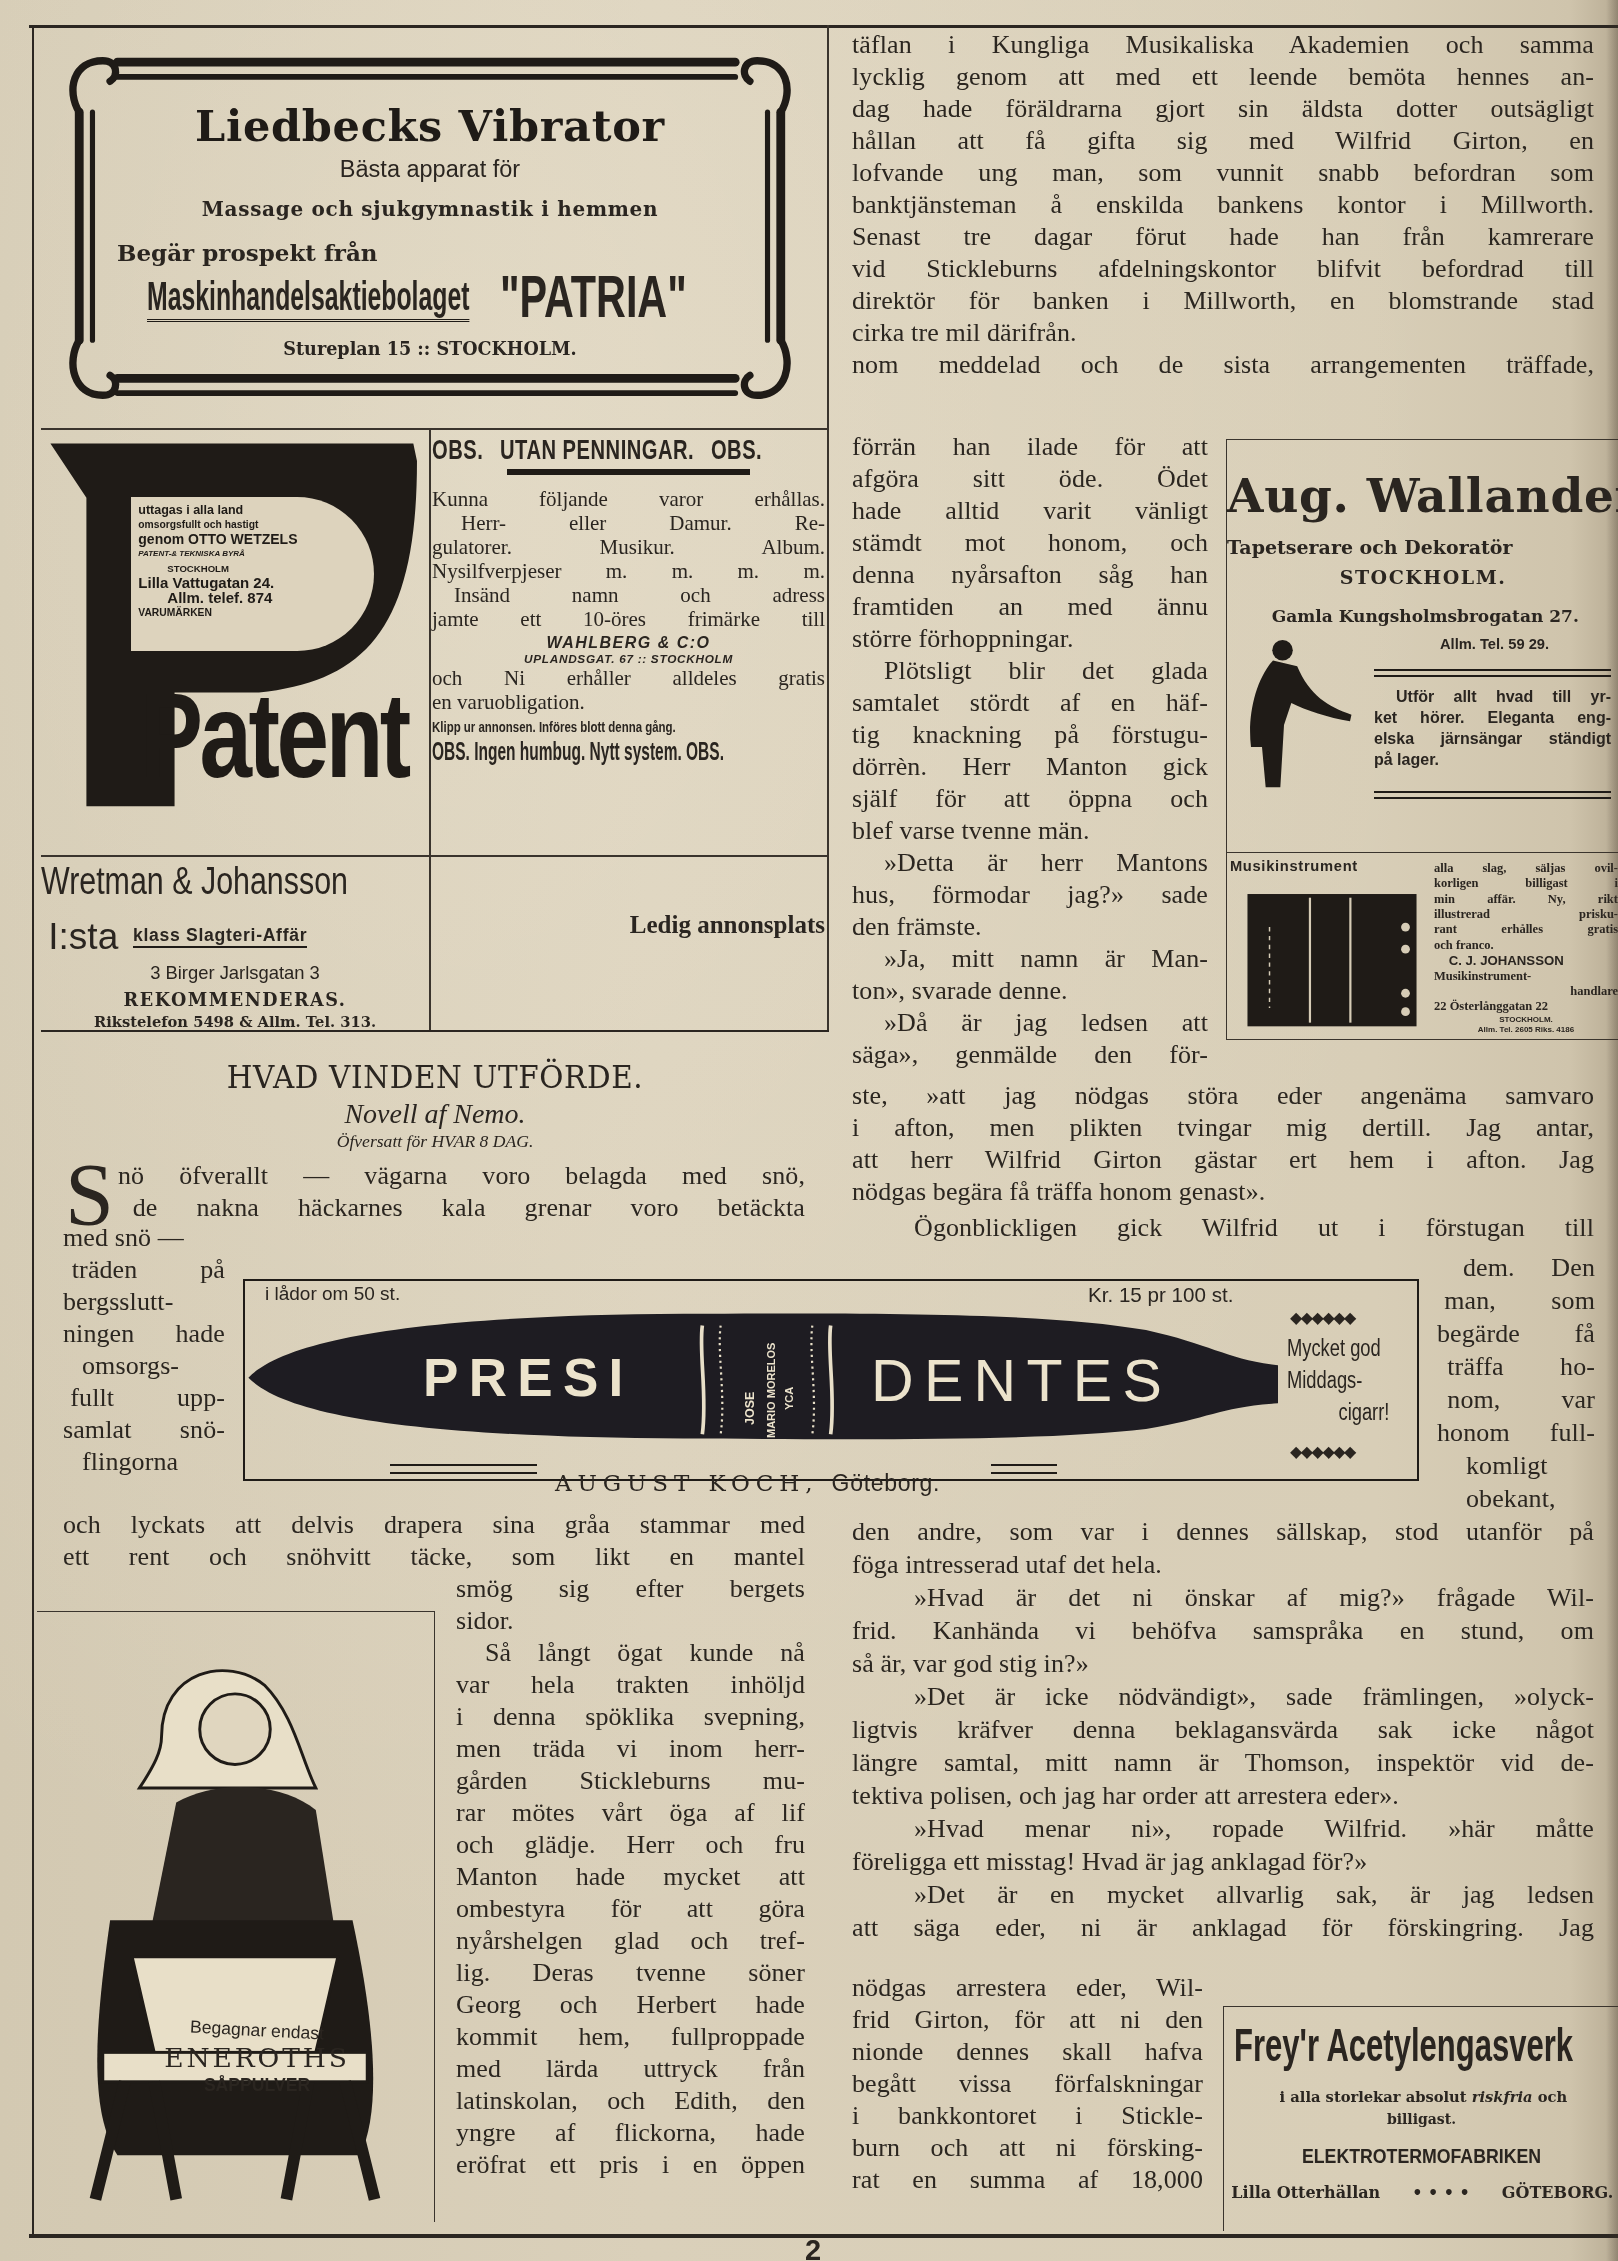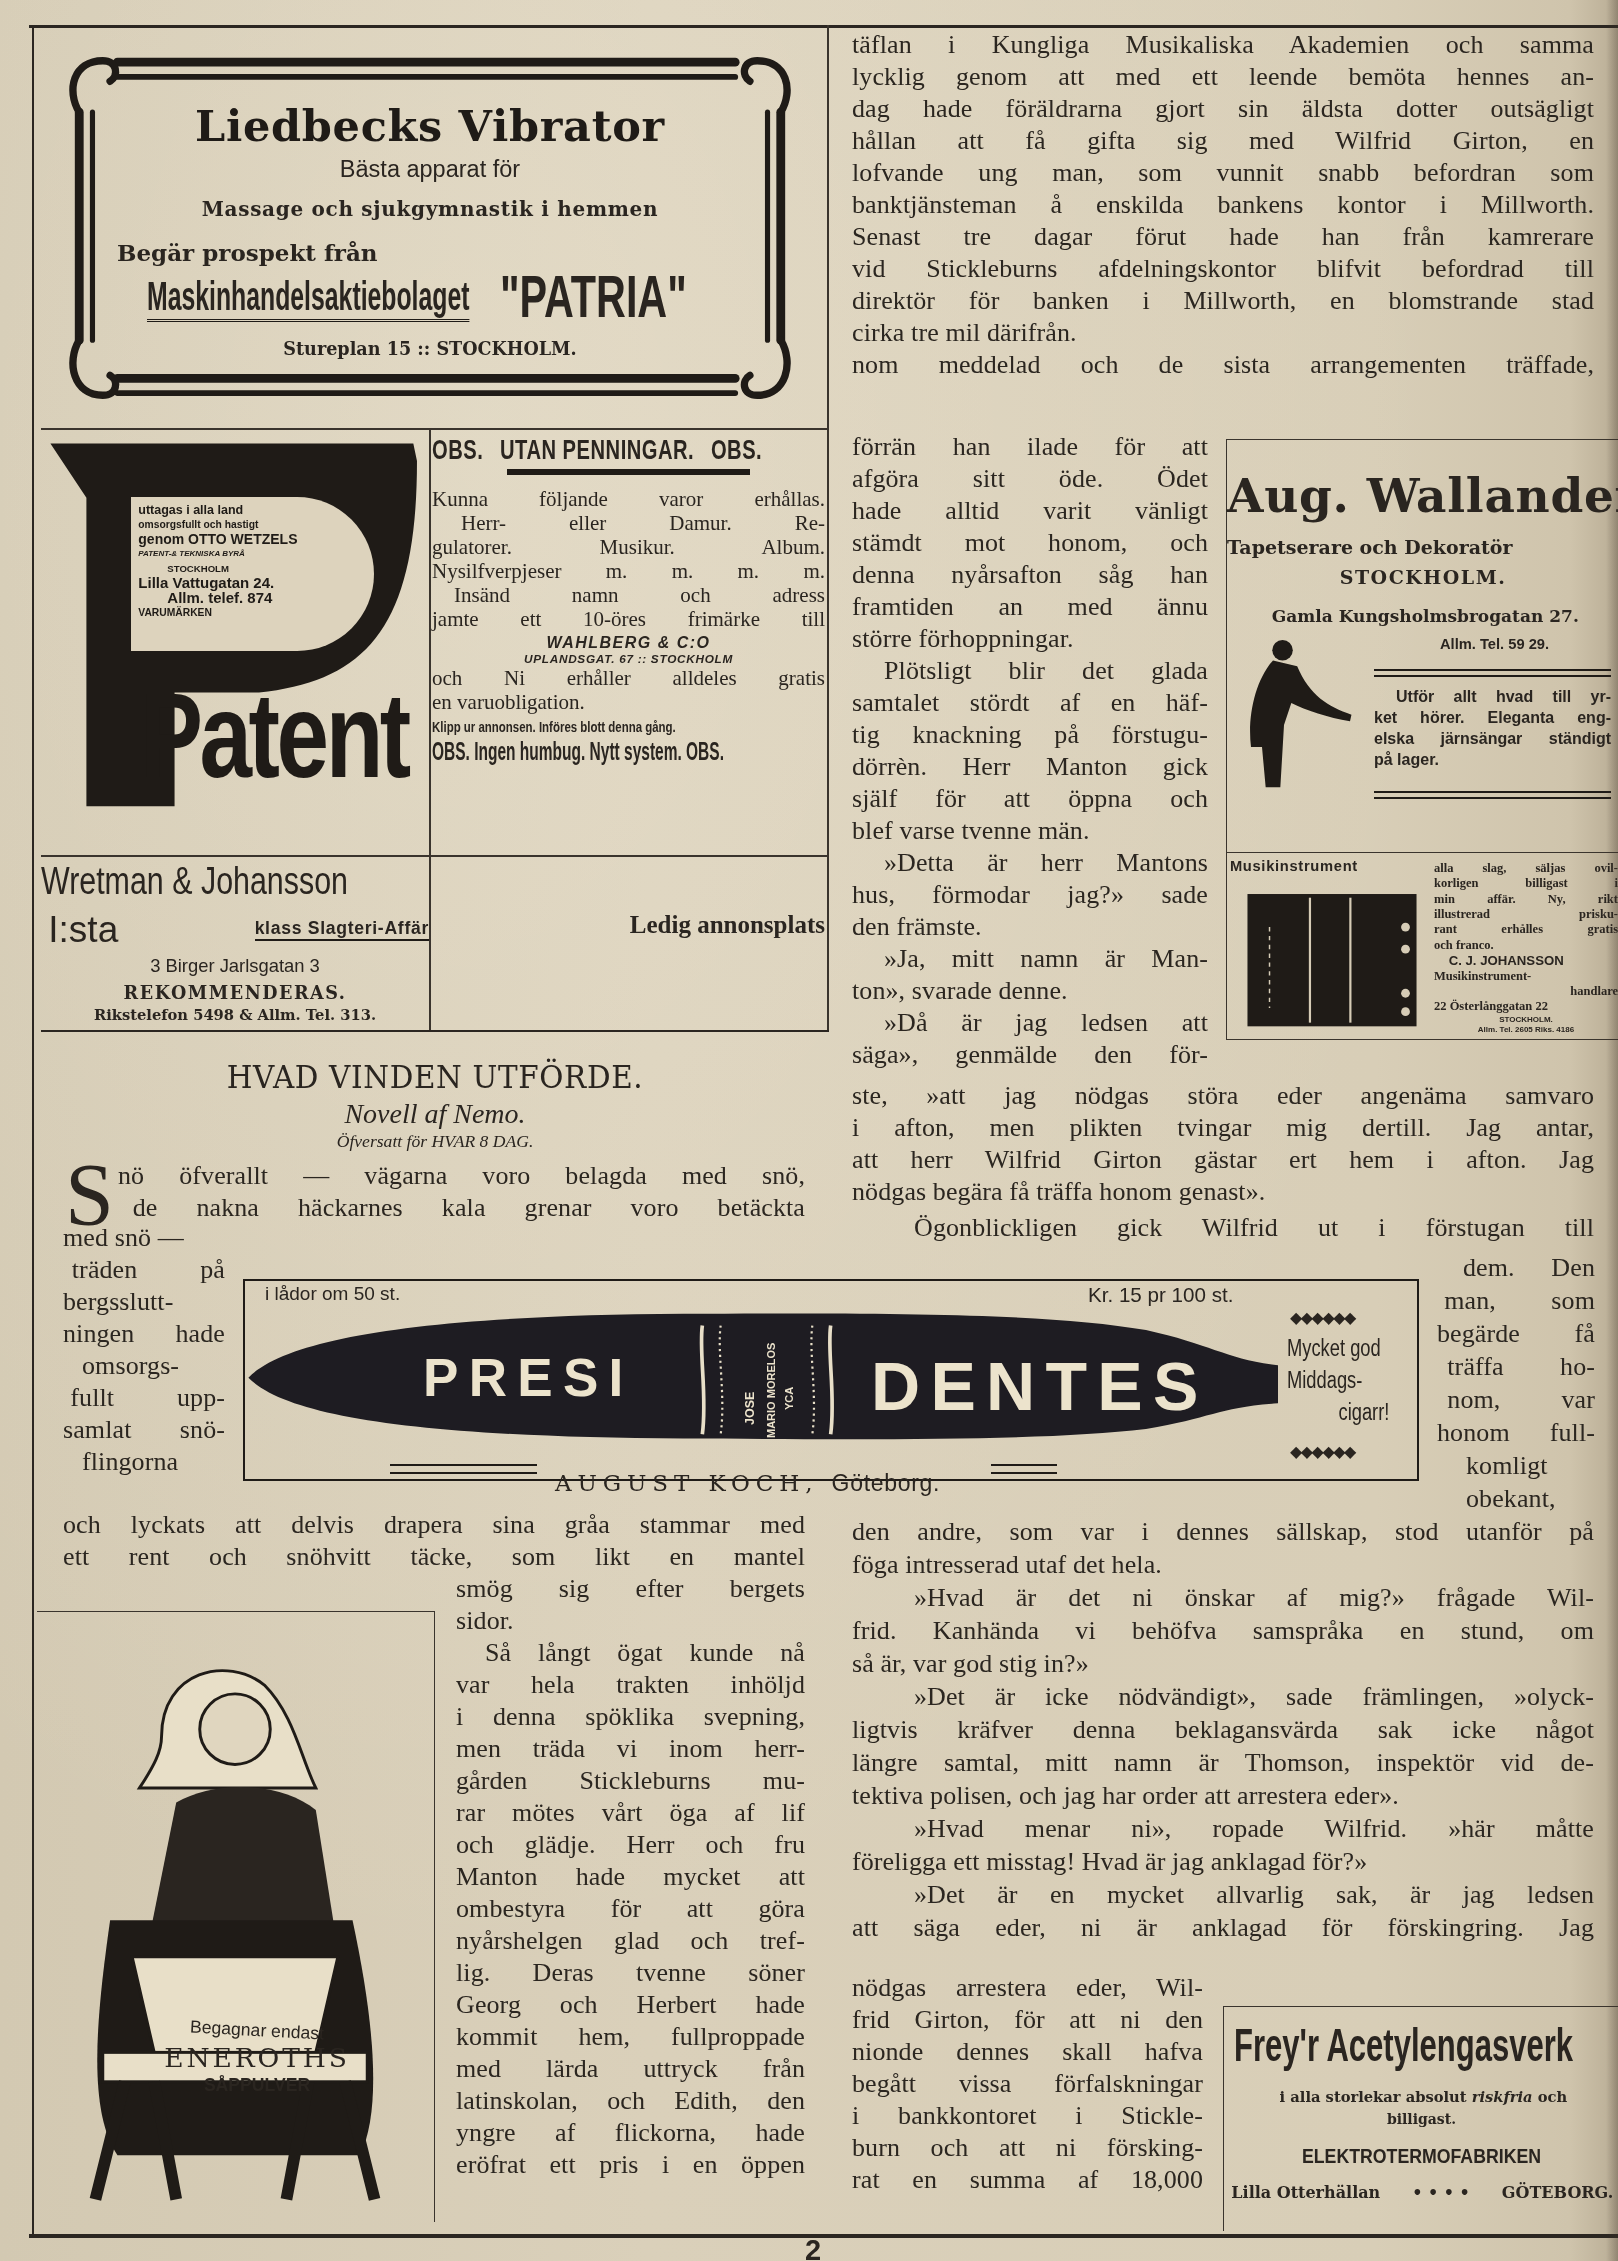--- a/index.html
+++ b/index.html
@@ -136,21 +136,21 @@
     <div>en varuobligation.</div>
   </div>
   <div class="sans" style="font-size:14.7px;font-weight:bold;white-space:nowrap;transform:scaleX(0.78);transform-origin:left;margin-top:4.4px;">Klipp ur annonsen. Införes blott denna gång.</div>
   <div class="sans" style="font-size:25px;font-weight:bold;white-space:nowrap;transform:scaleX(0.62);transform-origin:left;margin-top:2.9px;">OBS. Ingen humbug. Nytt system. OBS.</div>
 </div>
 
 <div class="thin-h" style="left:41px;top:855px;width:786px;"></div>
 
 <div class="abs" style="left:41px;top:860px;width:388px;">
   <div class="cond" style="font-size:38px;white-space:nowrap;transform:scaleX(0.8);transform-origin:left;">Wretman &amp; Johansson</div>
-  <div style="display:flex;align-items:flex-end;margin-top:6px;justify-content:space-between;">
+  <div style="display:flex;align-items:flex-end;margin-top:13px;">
     <span class="sans" style="font-size:37px;margin-left:7.3px;">I:sta</span>
     <span class="sans" style="font-size:17.6px;font-weight:bold;margin-left:14.7px;margin-bottom:10.3px;border-bottom:2.2px solid #1f1b17;letter-spacing:0.7px;">klass Slagteri-Affär</span>
   </div>
   <div class="sans" style="text-align:center;font-size:18.4px;margin-top:4.4px;">3 Birger Jarlsgatan 3</div>
   <div style="text-align:center;font-size:17.6px;font-weight:bold;letter-spacing:1.5px;margin-top:4.4px;">REKOMMENDERAS.</div>
   <div style="text-align:center;font-size:14.7px;font-weight:bold;margin-top:2.9px;">Rikstelefon 5498 &amp; Allm. Tel. 313.</div>
 </div>
 
 <div class="abs cond" style="left:432px;top:911px;width:393px;text-align:right;font-size:25px;font-weight:bold;font-family:Liberation Serif, serif;">Ledig annonsplats</div>
 
@@ -184,21 +184,21 @@
   <div class="abs sans" style="left:22px;top:4.4px;font-size:19px;">i lådor om 50 st.</div>
   <div class="abs sans" style="left:845px;top:4.4px;font-size:20.6px;">Kr. 15 pr 100 st.</div>
   <svg class="abs" style="left:0;top:29px" width="1036" height="132" viewBox="0 0 1410 180">
     <path d="M6 95 C 60 40, 250 10, 600 8 C 900 6, 1100 8, 1230 30 C 1320 50, 1340 70, 1410 78 L 1410 130 C 1330 135, 1320 150, 1230 165 C 1100 180, 900 180, 600 178 C 250 176, 60 150, 6 95 Z" fill="#1e1c22"></path>
     <path d="M625 24 C 620 60, 632 120, 625 172" stroke="#e8dfc8" stroke-width="5" fill="none"></path>
     <path d="M650 24 C 645 60, 657 120, 650 172" stroke="#e8dfc8" stroke-width="3" fill="none" stroke-dasharray="3 5"></path>
     <path d="M775 24 C 770 60, 782 120, 775 172" stroke="#e8dfc8" stroke-width="3" fill="none" stroke-dasharray="3 5"></path>
     <path d="M800 24 C 795 60, 807 120, 800 172" stroke="#e8dfc8" stroke-width="5" fill="none"></path>
   </svg>
   <div class="abs sans" style="left:180px;top:68px;font-size:53px;font-weight:bold;color:#ece3cc;letter-spacing:10.3px;">PRESI</div>
-  <div class="abs sans" style="left:628px;top:68px;font-size:68px;font-weight:bold;color:#ece3cc;letter-spacing:10.3px;">DENTES</div>
+  <div class="abs sans" style="left:628px;top:68px;font-size:59px;font-weight:normal;color:#ece3cc;letter-spacing:10.3px;">DENTES</div>
   <div class="abs sans" style="left:500px;top:50px;width:73px;height:110px;color:#ece3cc;font-size:12.5px;font-weight:bold;">
     <div style="position:absolute;left:0;top:96px;transform:rotate(-90deg);transform-origin:left top;white-space:nowrap;">JOSE</div>
     <div style="position:absolute;left:22px;top:109px;transform:rotate(-90deg);transform-origin:left top;white-space:nowrap;font-size:11px;">MARIO MORELOS</div>
     <div style="position:absolute;left:40px;top:81px;transform:rotate(-90deg);transform-origin:left top;white-space:nowrap;font-size:11px;">YCA</div>
   </div>
   <div class="abs" style="left:1047px;top:29px;font-size:16px;letter-spacing:-1.5px;">◆◆◆◆◆◆</div>
   <div class="abs cond" style="left:1044px;top:53px;font-size:23.5px;line-height:32px;transform:scaleX(0.78);transform-origin:left;white-space:nowrap;">
     <div>Mycket god</div>
     <div>Middags-</div>
     <div style="padding-left:66px;">cigarr!</div>

